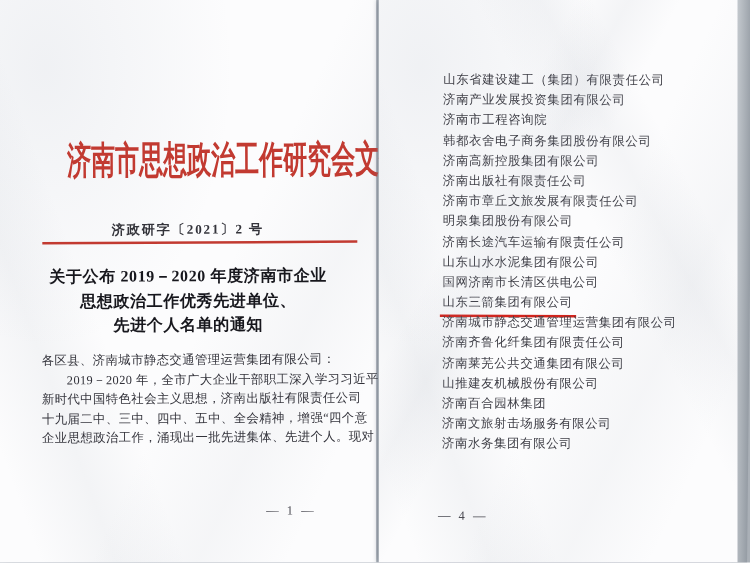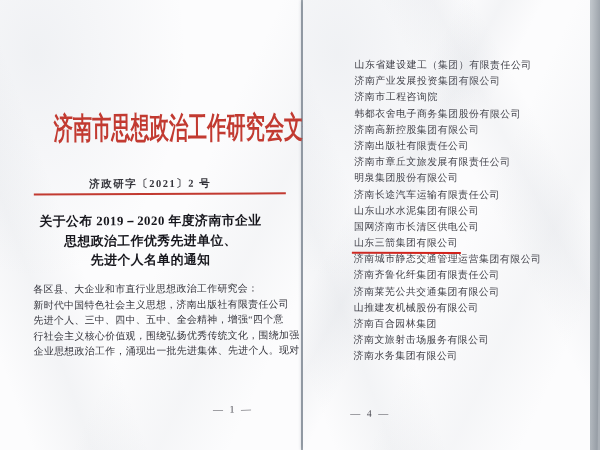--- a/index.html
+++ b/index.html
@@ -95,24 +95,24 @@
   <div class="inner">
     <div class="org-header">济南市思想政治工作研究会文件</div>
     <div class="doc-number">济政研字〔2021〕2 号</div>
     <div class="red-rule"></div>
     <div class="notice-title">
       <div>关于公布 2019－2020 年度济南市企业</div>
       <div>思想政治工作优秀先进单位、</div>
       <div>先进个人名单的通知</div>
     </div>
     <div class="body-block">
-      <div>各区县、大企业和市直行业思想政治工作研究会：</div>
+      <div>各区县、济南城市静态交通管理运营集团有限公司：</div>
+      <div class="indent">2019－2020 年，全市广大企业干部职工深入学习习近平</div>
       <div>新时代中国特色社会主义思想，济南出版社有限责任公司</div>
-      <div>先进个人、三中、四中、五中、全会精神，增强“四个意</div>
-      <div>行社会主义核心价值观，围绕弘扬优秀传统文化，围绕加强</div>
+      <div>十九届二中、三中、四中、五中、全会精神，增强“四个意</div>
       <div>企业思想政治工作，涌现出一批先进集体、先进个人。现对</div>
     </div>
     <div class="pagenum">— 1 —</div>
   </div>
 </div>
 
 <div class="page" id="right-page">
   <div class="inner">
     <div class="companies">
       <div class="co"><span>山东省建设建工（集团）有限责任公司</span></div>

